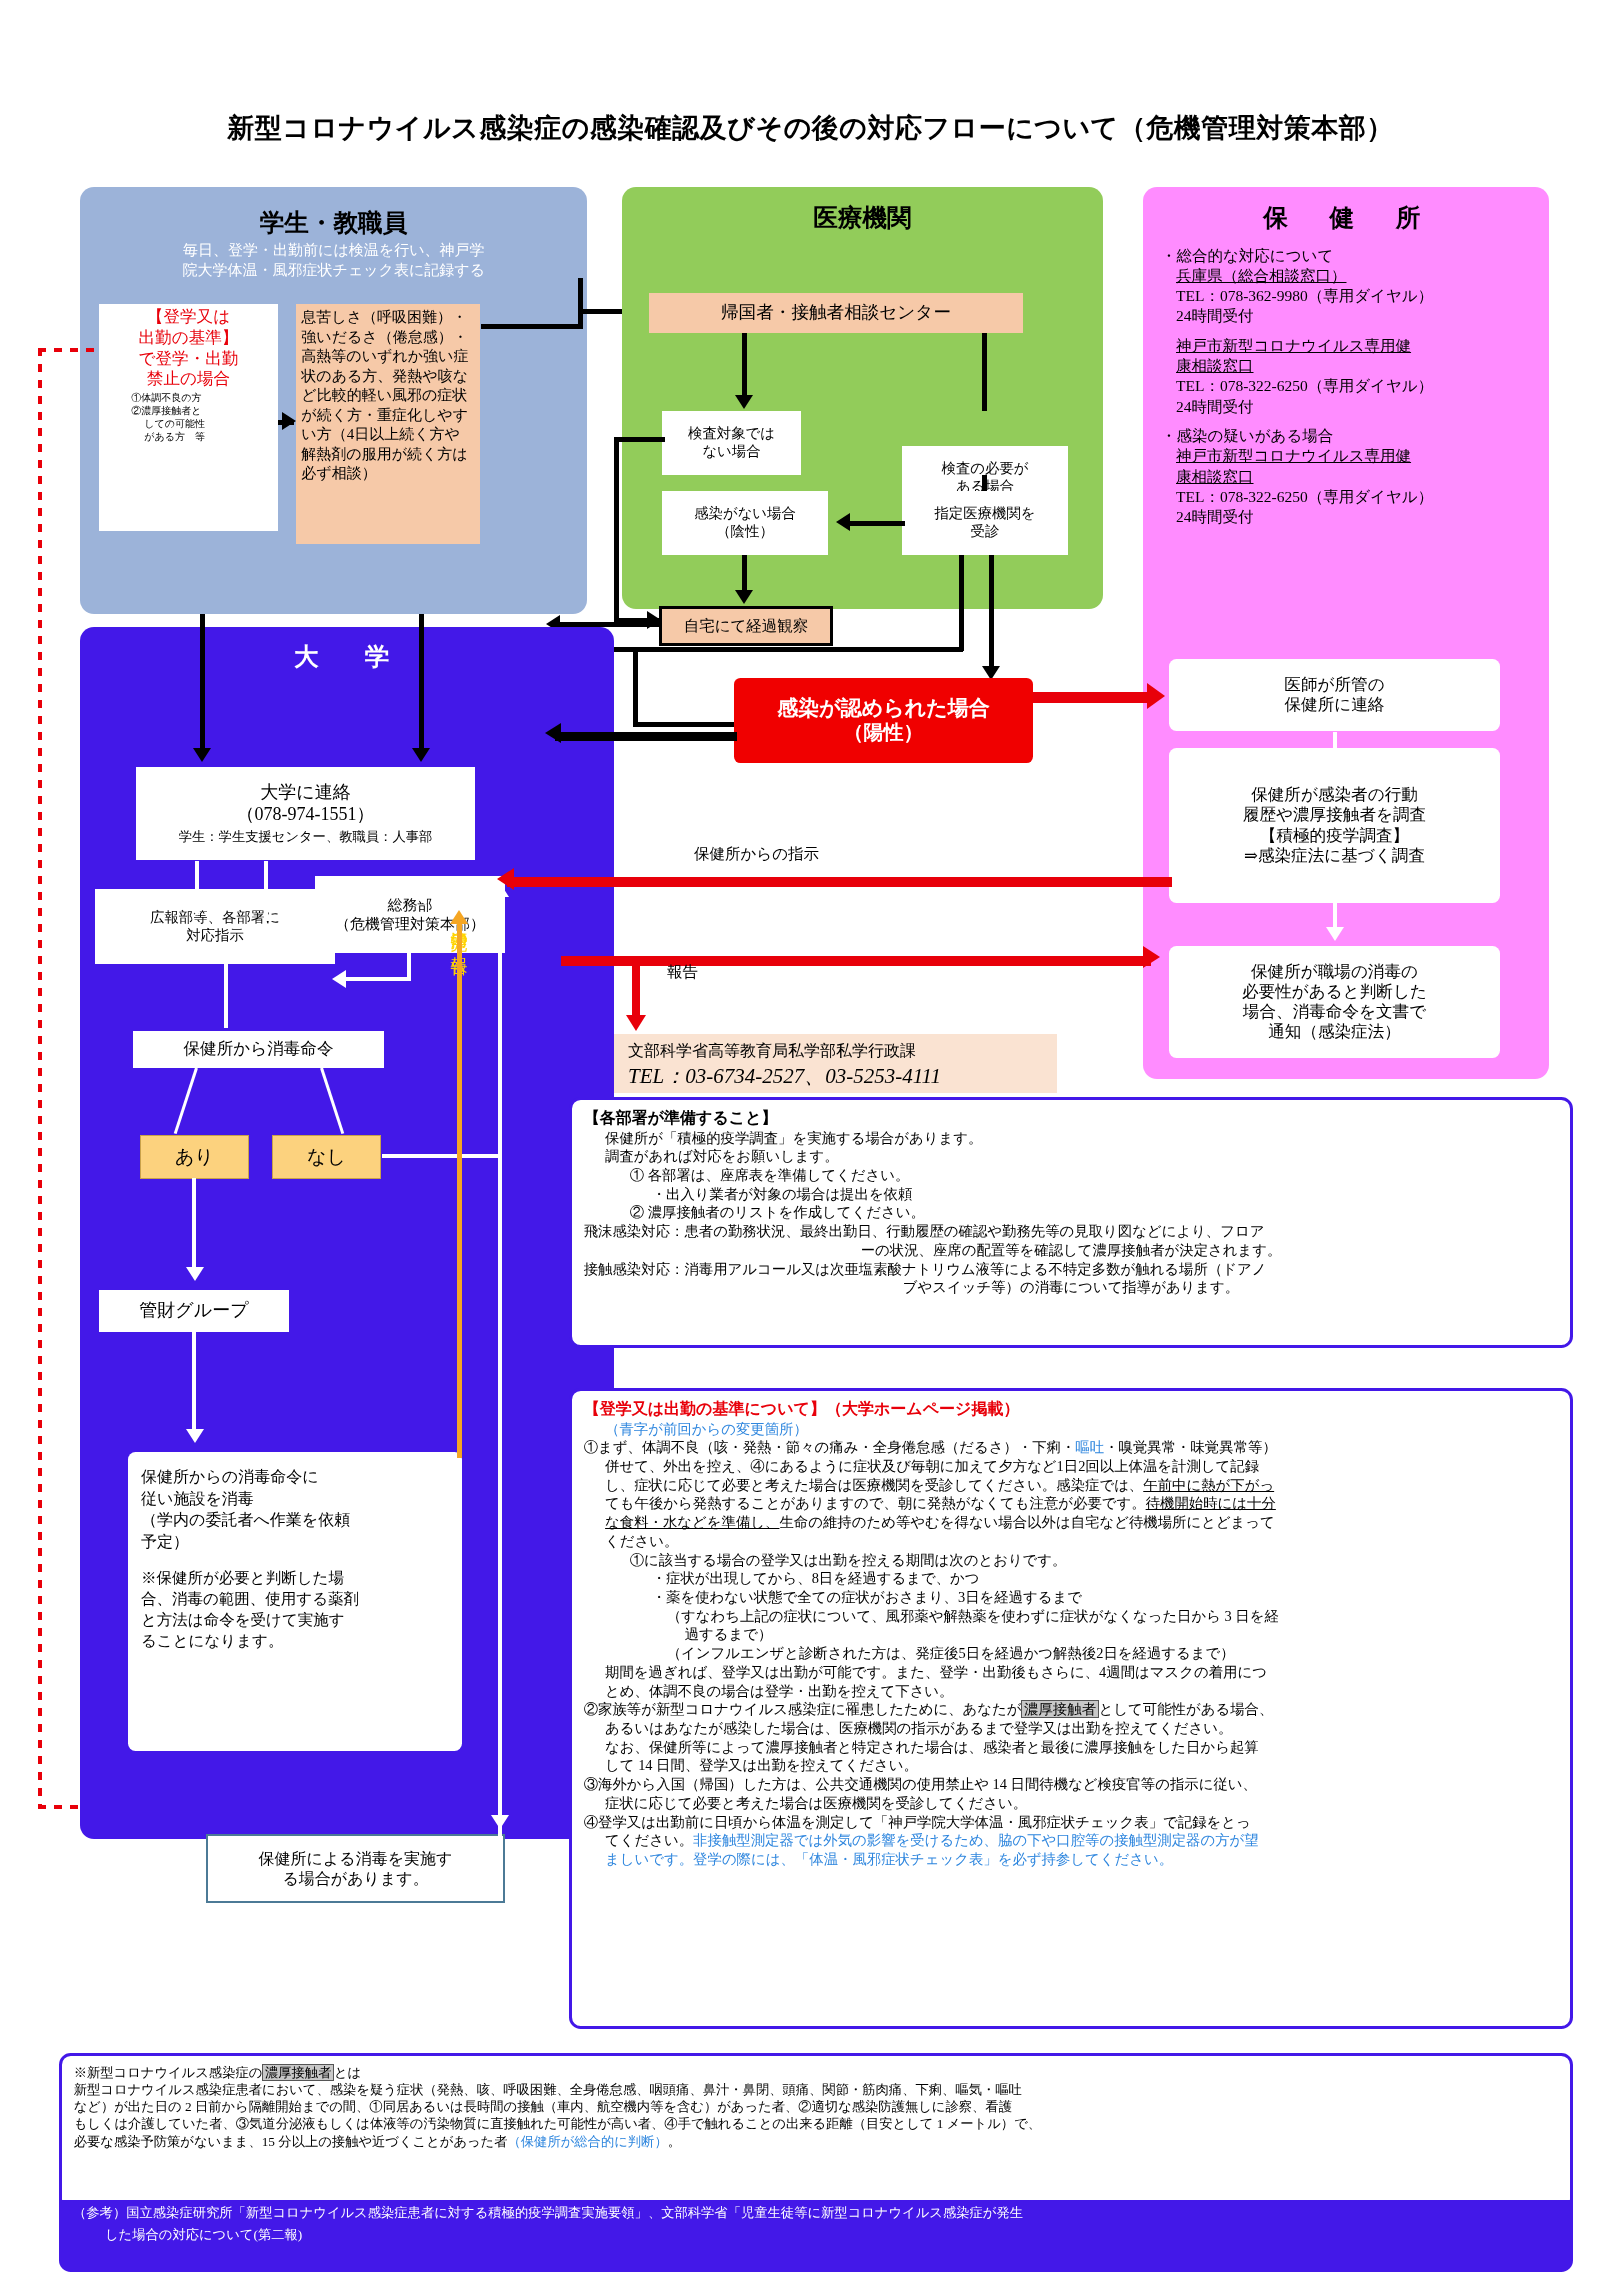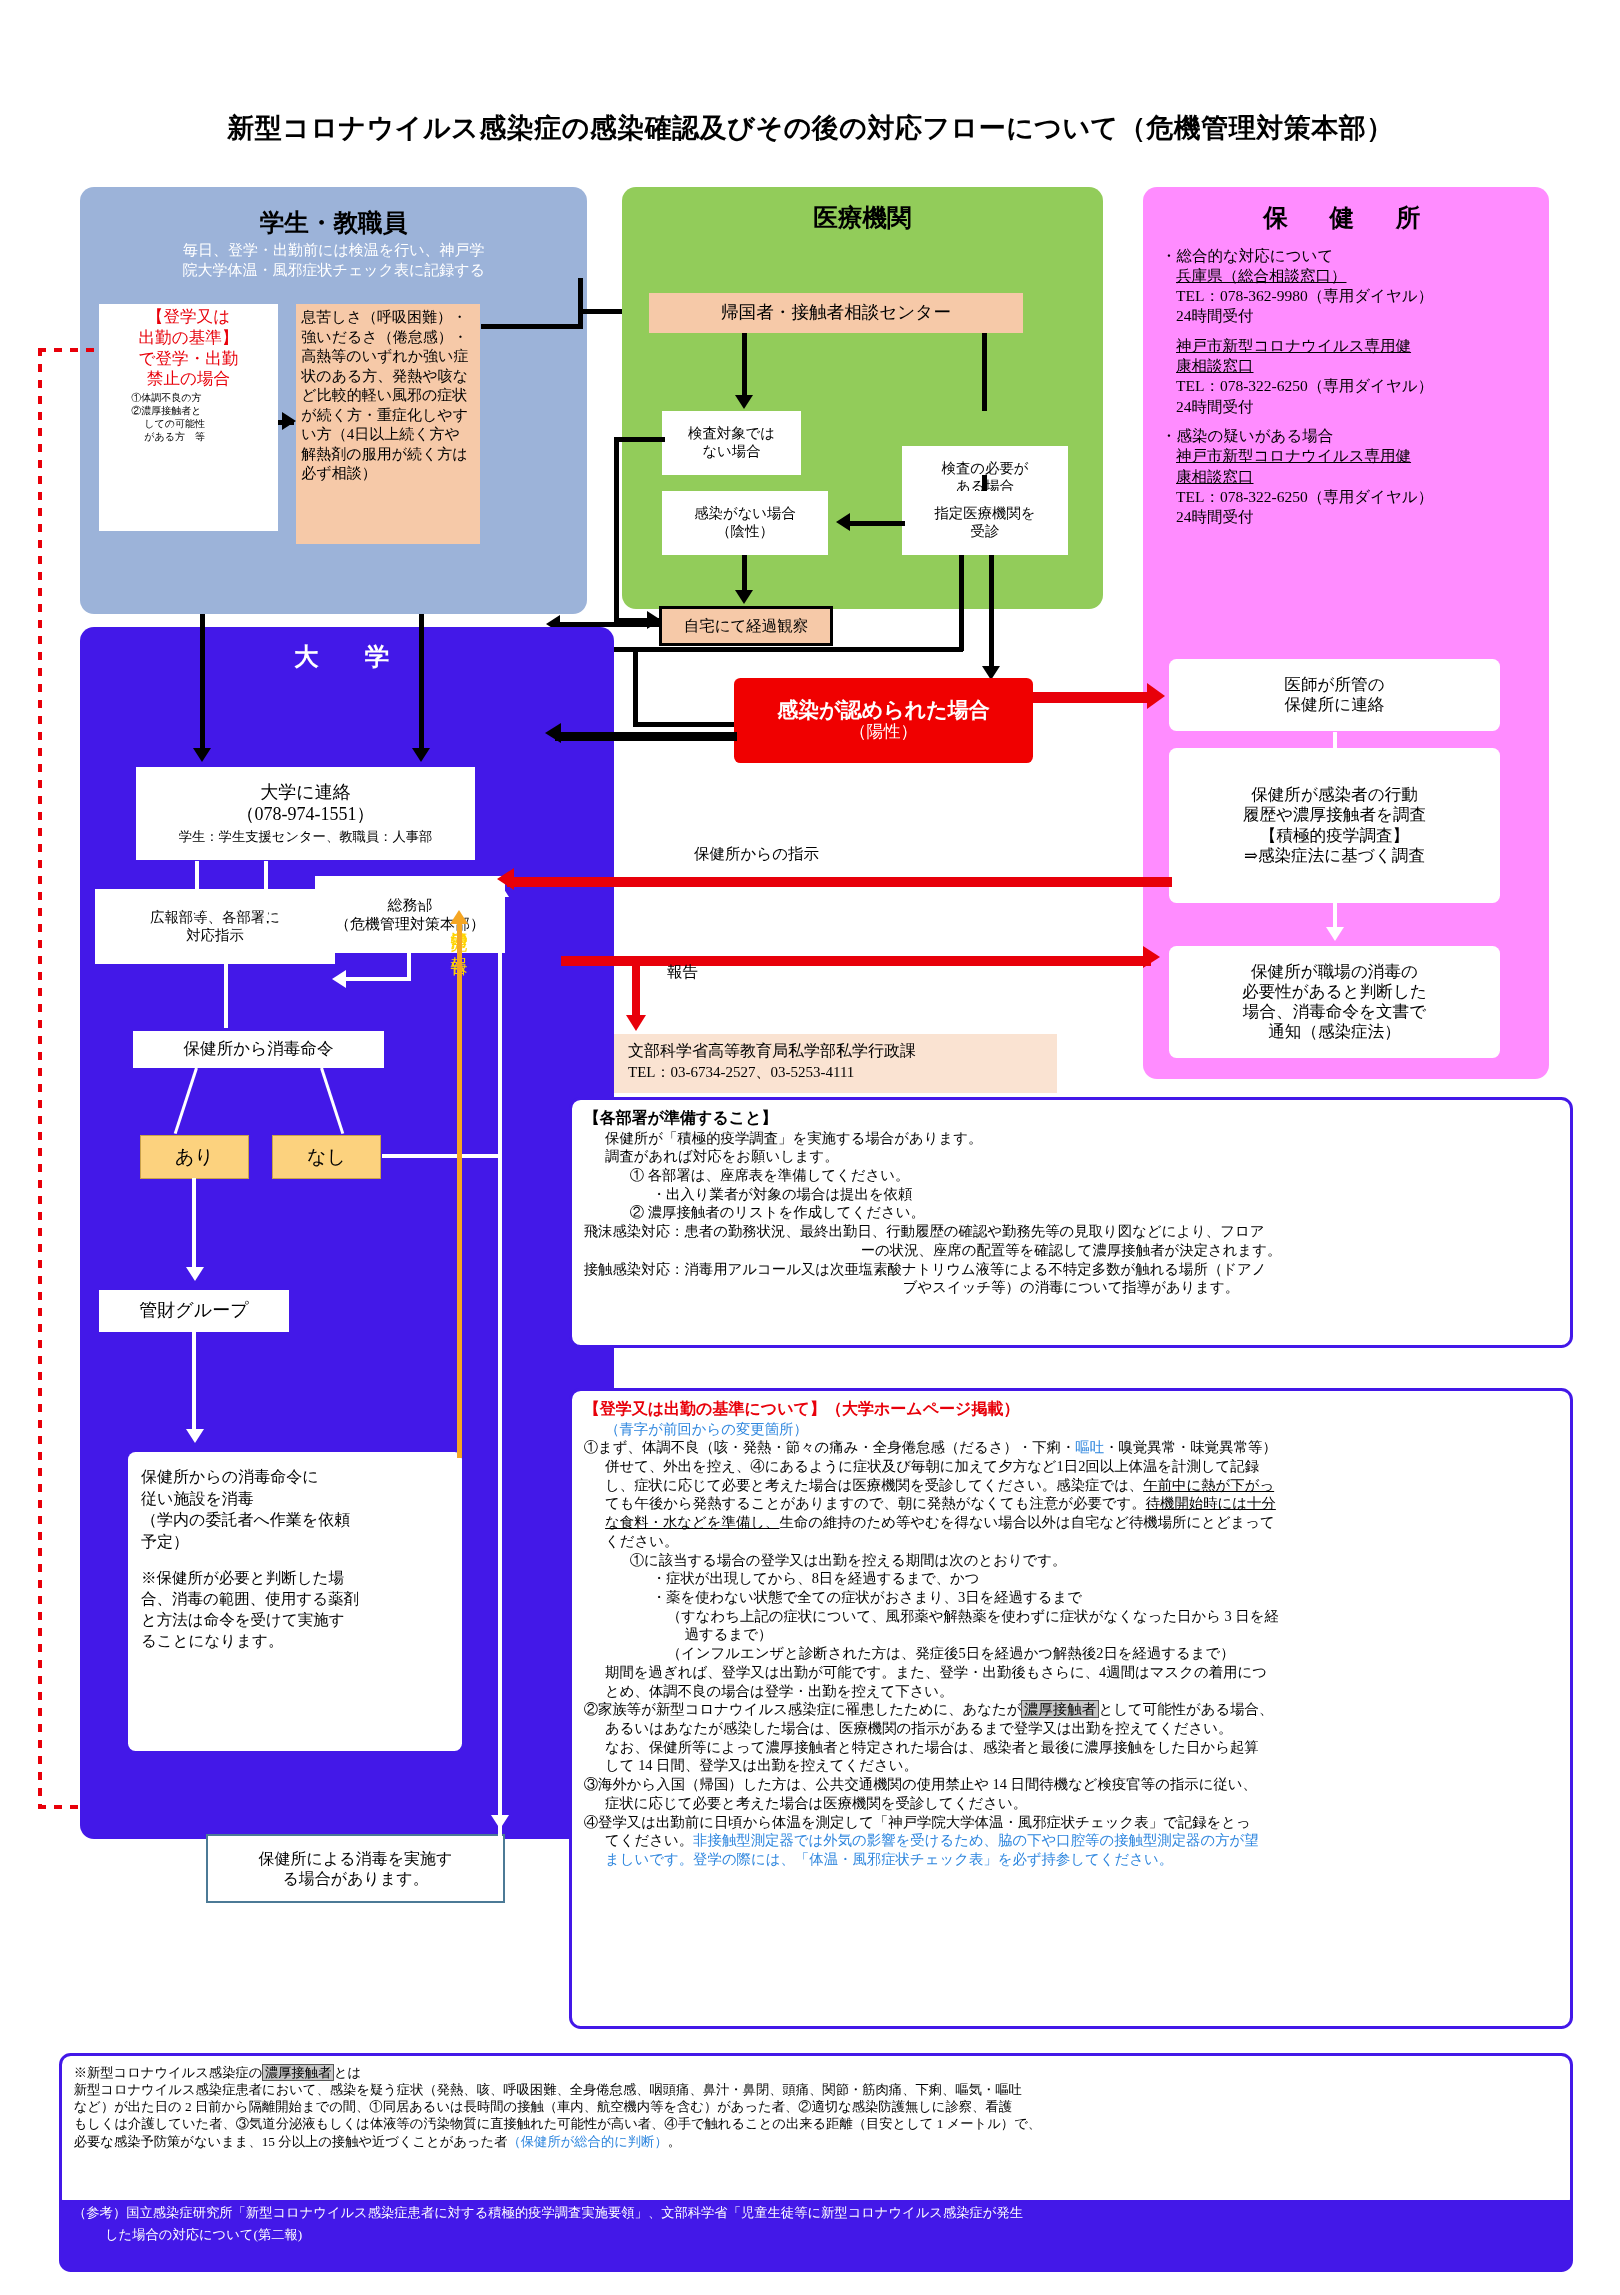--- a/index.html
+++ b/index.html
@@ -65,21 +65,21 @@
   
   .dash-v{position:absolute;width:3.7px;
           background:repeating-linear-gradient(to bottom,#E8000A 0 8.5px,transparent 8.5px 16px);}
   .dash-h{position:absolute;height:3.7px;
           background:repeating-linear-gradient(to right,#E8000A 0 8.5px,transparent 8.5px 16px);}
 
   
   #redbox{left:734px;top:678px;width:299px;height:85px;background:#F00000;border-radius:6.4px;
           color:#fff;display:flex;flex-direction:column;align-items:center;justify-content:center;}
   #redbox .l1{font-size:21px;font-weight:bold;line-height:1.1;}
-  #redbox .l2{font-size:17px;line-height:1.15;}
+  #redbox .l2{font-size:20px;line-height:1.15;font-weight:bold;}
 
   
   .infopanel{border:3.7px solid #4318E8;border-radius:11.7px;background:#fff;padding:7.5px 11.7px;}
   #prep-panel{left:569px;top:1097px;width:1004px;height:251px;}
   #crit-panel{left:569px;top:1388px;width:1004px;height:641px;}
   #close-panel{left:59px;top:2053px;width:1514px;height:158px;}
   #foot-panel{left:59px;top:2200px;width:1514px;height:72px;background:#4318E8;border-radius:0 0 11.7px 11.7px;}
 
   .h-bold{font-size:16px;font-weight:bold;}
   .body-s{font-size:14.4px;line-height:1.30;}
@@ -324,21 +324,21 @@
 
   <div class="abs ln" style="left:633px;top:722px;width:101px;height:4.8px;"></div>
   <div class="abs ln" style="left:633px;top:647px;width:4.8px;height:77px;"></div>
 
   <div class="abs ln" style="left:555px;top:732px;width:182px;height:8.5px;"></div>
   <div class="abs tri lf" style="left:545px;top:723px;border-top-width:10.7px;border-bottom-width:10.7px;border-right-width:16px;"></div>
 
   <div class="abs" style="left:614px;top:1034px;width:443px;height:59px;background:#FAE3D2;
        padding:6.4px 14px;box-sizing:border-box;">
     <div style="font-size:16px;line-height:1.35;">文部科学省高等教育局私学部私学行政課</div>
-    <div style="font-size:15px;line-height:1.35;">TEL：03-6734-2527、03-5253-4111</div>
+    <div style="font-size:21px;line-height:1.35;font-style:italic;">TEL：03-6734-2527、03-5253-4111</div>
   </div>
 
   <div class="abs infopanel" id="prep-panel">
     <div class="h-bold">【各部署が準備すること】</div>
     <div class="body-s ind1">保健所が「積極的疫学調査」を実施する場合があります。</div>
     <div class="body-s ind1">調査があれば対応をお願いします。</div>
     <div class="body-s ind2">① 各部署は、座席表を準備してください。</div>
     <div class="body-s ind3">・出入り業者が対象の場合は提出を依頼</div>
     <div class="body-s ind2">② 濃厚接触者のリストを作成してください。</div>
     <div class="body-s">飛沫感染対応：患者の勤務状況、最終出勤日、行動履歴の確認や勤務先等の見取り図などにより、フロア</div>

